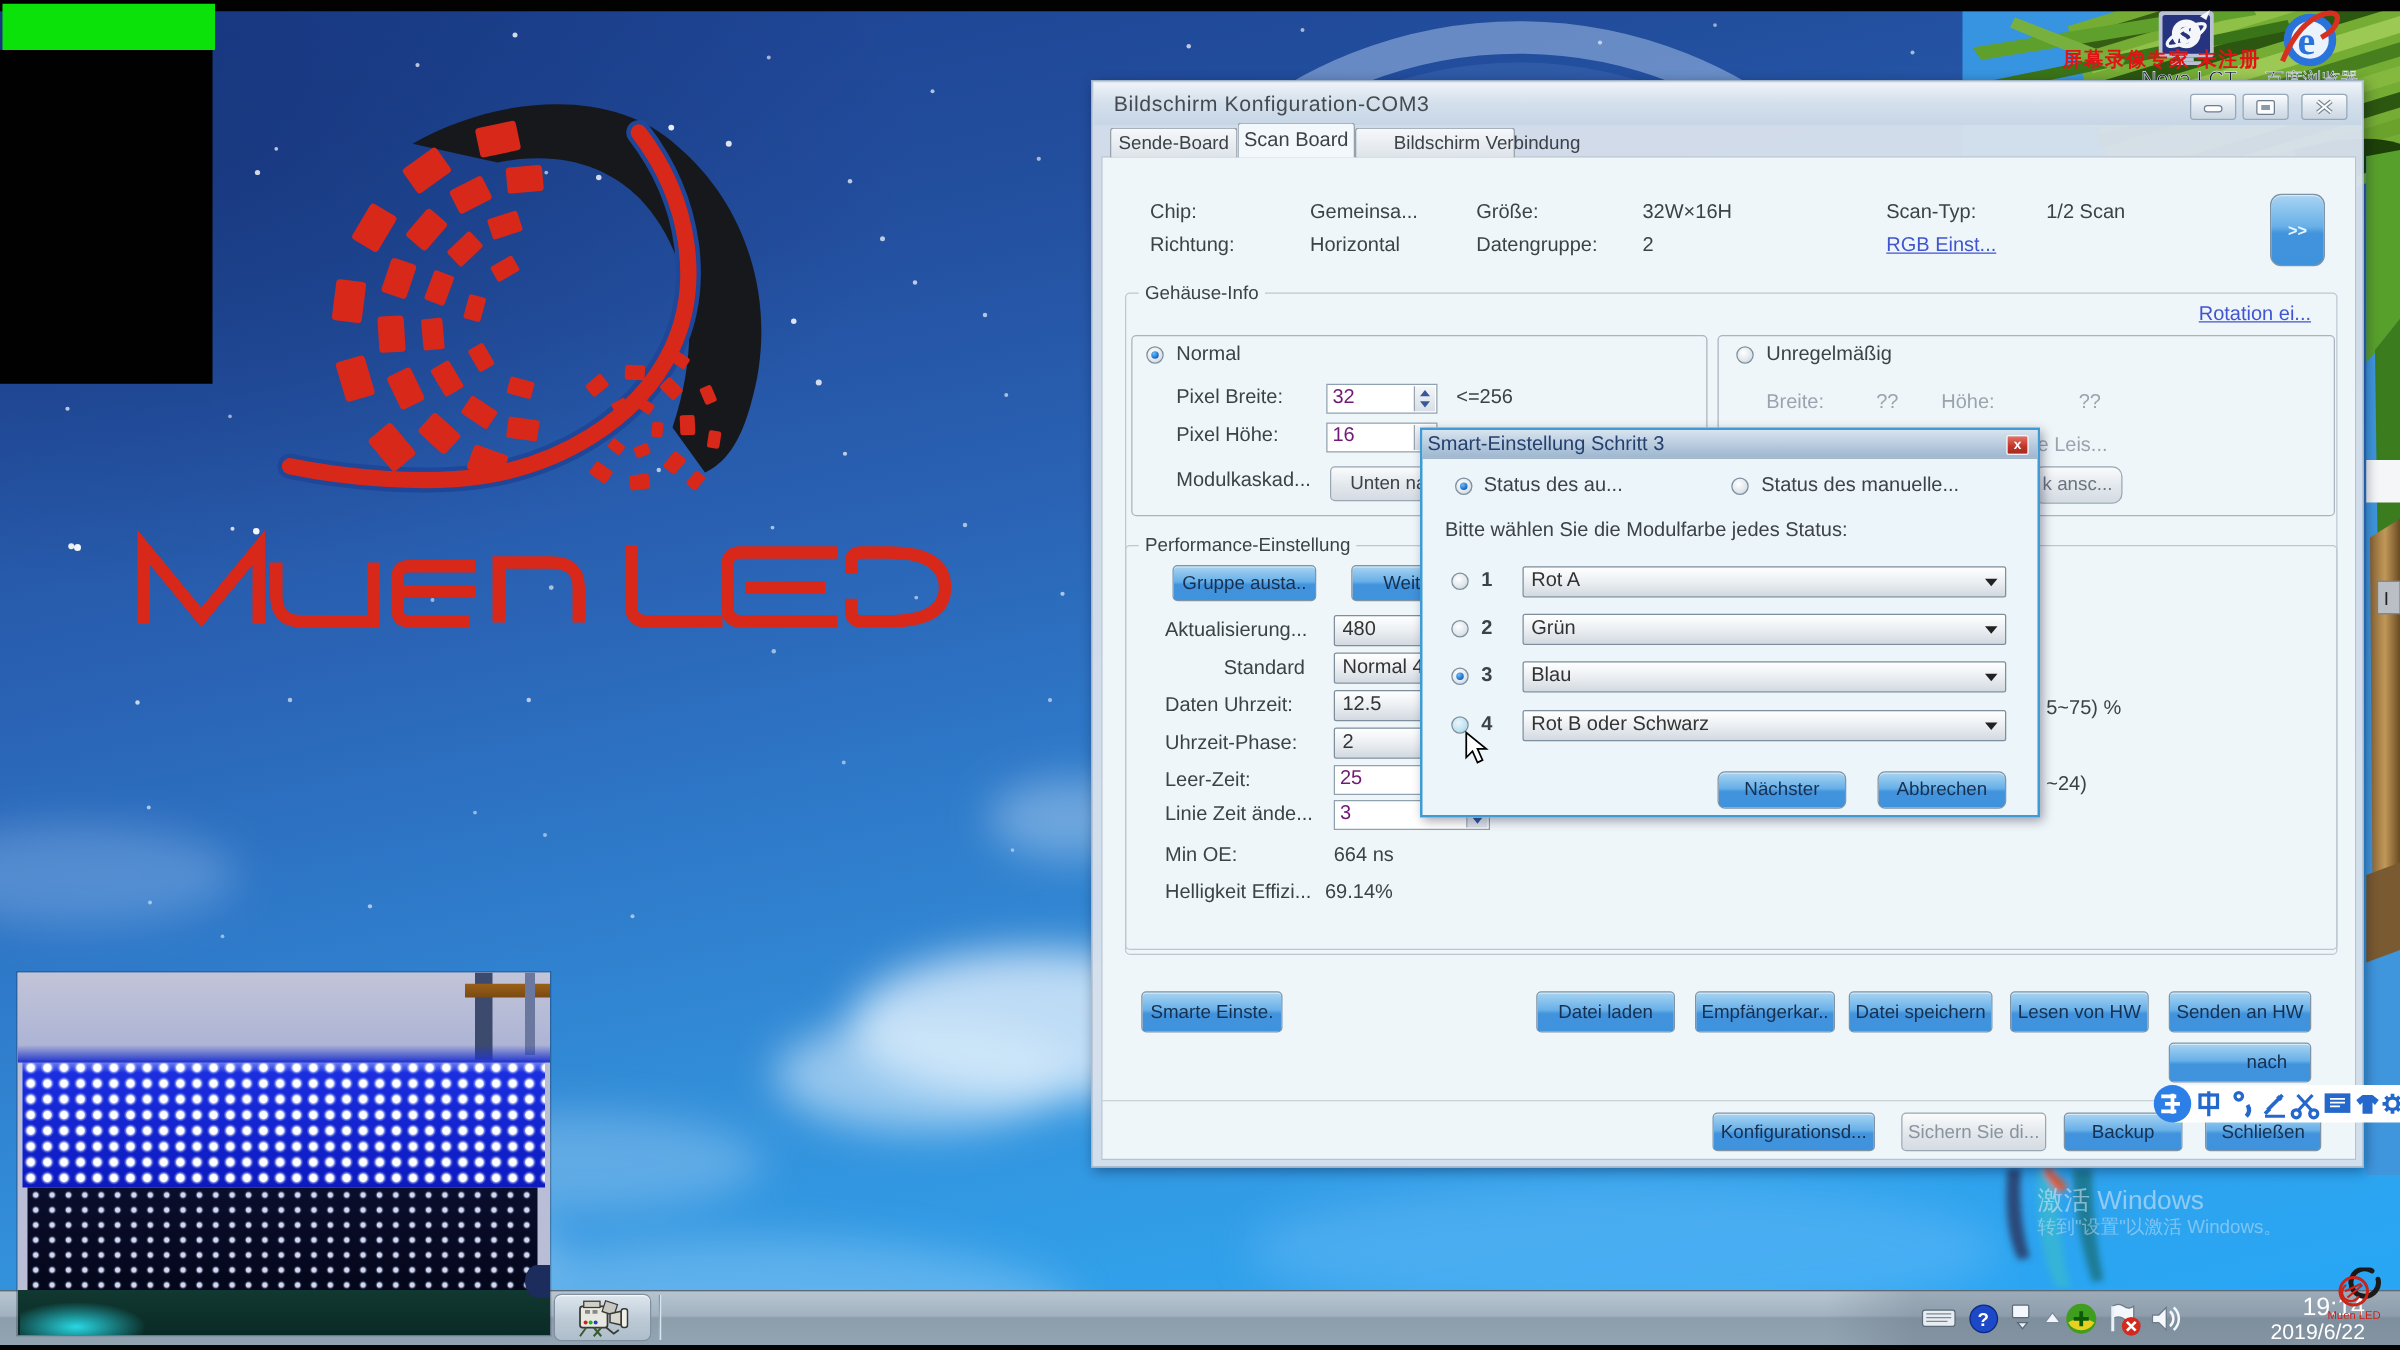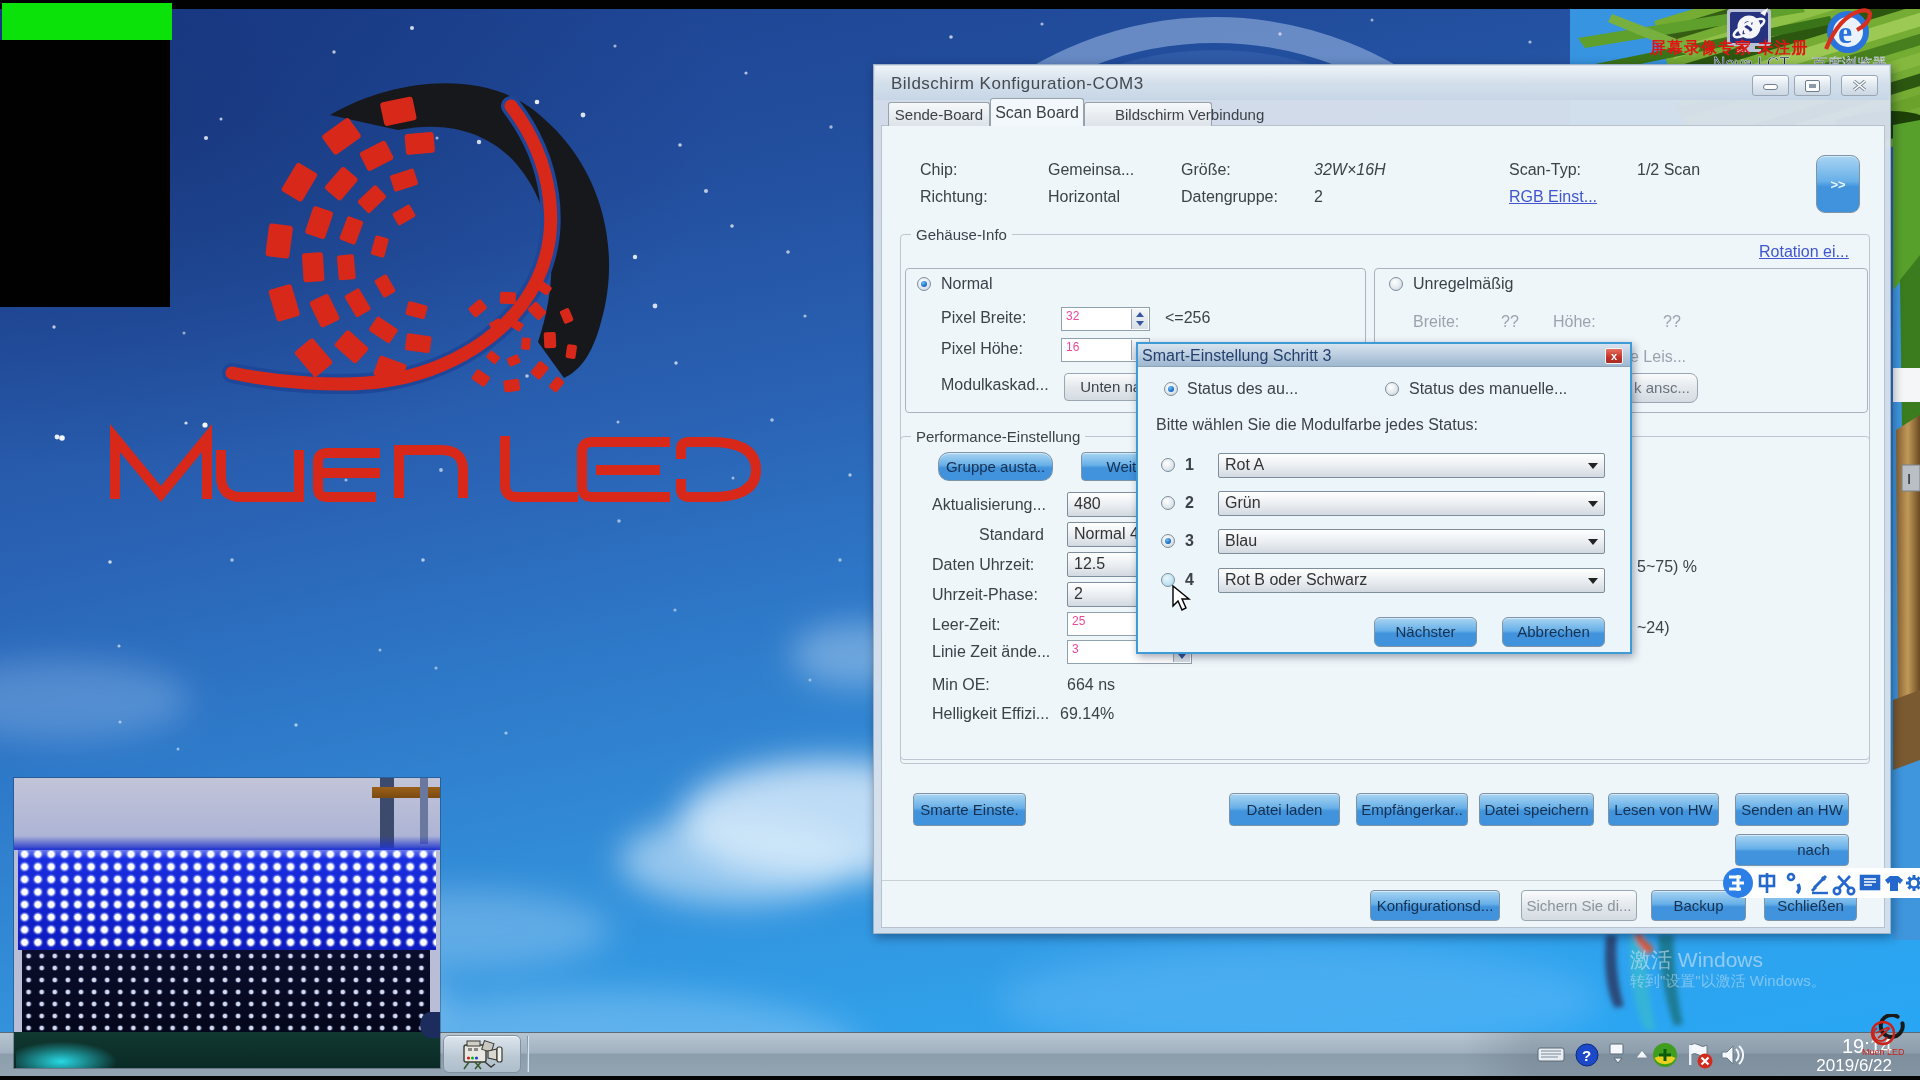--- a/index.html
+++ b/index.html
@@ -57,21 +57,21 @@
 .lbl { position:absolute; font-size:16px; color:#3c4248; white-space:nowrap; }
 .lblgray { position:absolute; font-size:16px; color:#9aa4ae; white-space:nowrap; }
 .link { position:absolute; font-size:16px; color:#4055cf; text-decoration:underline; white-space:nowrap; }
 
 .bluebtn { position:absolute; border-radius:4px; border:1px solid #7e93a6;
   background:linear-gradient(#a8d4f2, #68b0e8 45%, #4193dc 55%, #3f92dc);
   color:#173050; font-size:15px; text-align:center; box-shadow:inset 0 1px 0 rgba(255,255,255,0.5); }
 .graybtn { position:absolute; border-radius:4px; border:1px solid #9aa6b2;
   background:linear-gradient(#fafbfc,#e2e7ec 55%,#d4dbe2); color:#3c4248; font-size:15px; text-align:center; }
 
-.field { position:absolute; background:#fff; border:1px solid #8fa0ae; font-size:12px; color:#ec4899; padding:1px 4px; }
+.field { position:absolute; background:#fff; border:1px solid #8fa0ae; font-size:16px; color:#701a75; padding:1px 4px; }
 .spin { position:absolute; right:1px; top:1px; bottom:1px; width:17px;
   background:linear-gradient(#f4f6f8,#d8dfe6); border-left:1px solid #9aa6b2; }
 .sparr { position:absolute; left:4px; width:0; height:0; border-left:4px solid transparent; border-right:4px solid transparent; }
 .sparr.up { top:3px; border-bottom:5px solid #35589c; }
 .sparr.dn { bottom:3px; border-top:5px solid #35589c; }
 
 .radio { position:absolute; width:14px; height:14px; border-radius:50%;
   background:radial-gradient(circle at 40% 35%, #ffffff, #dfe6ec 60%, #b9c4ce); border:1px solid #7e8e9c; }
 .radio.sel::after { content:""; position:absolute; left:3px; top:3px; width:6px; height:6px; border-radius:50%;
   background:radial-gradient(circle at 35% 30%, #6ac0f0, #1565c8 70%, #0b3f9a); }
@@ -448,21 +448,21 @@
       </svg>
     </div>
   <div class="body">
     <div class="tab" style="left:6px; width:102px;">Sende-Board</div>
     <div class="tab active" style="left:108px; width:94px;">Scan Board</div>
     <div class="tab" style="left:202px; width:128px;padding-left:30px;">Bildschirm Verbindung</div>
 
     <div class="lbl" style="left:38px; top:35px;">Chip:</div>
     <div class="lbl" style="left:166px; top:35px;">Gemeinsa...</div>
     <div class="lbl" style="left:299px; top:35px;">Größe:</div>
-    <div class="lbl" style="left:432px; top:35px;font-style:italic;">32W×16H</div>
+    <div class="lbl" style="left:432px; top:35px;">32W×16H</div>
     <div class="lbl" style="left:627px; top:35px;">Scan-Typ:</div>
     <div class="lbl" style="left:755px; top:35px;">1/2 Scan</div>
     <div class="lbl" style="left:38px; top:62px;">Richtung:</div>
     <div class="lbl" style="left:166px; top:62px;">Horizontal</div>
     <div class="lbl" style="left:299px; top:62px;">Datengruppe:</div>
     <div class="lbl" style="left:432px; top:62px;">2</div>
     <div class="link" style="left:627px; top:62px;">RGB Einst...</div>
     <div class="bluebtn" style="left:934px; top:29px; width:44px; height:58px; border-radius:9px; line-height:58px; color:#e8f6ff; font-size:13px; font-weight:bold;">&gt;&gt;</div>
 
     <div class="group" style="left:18px; top:108px; width:970px; height:530px;">
@@ -493,21 +493,21 @@
     <div class="lblgray" style="left:531px; top:187px;">Breite:</div>
     <div class="lblgray" style="left:619px; top:187px;">??</div>
     <div class="lblgray" style="left:671px; top:187px;">Höhe:</div>
     <div class="lblgray" style="left:781px; top:187px;">??</div>
     <div class="lblgray" style="left:748px; top:222px;">e Leis...</div>
     <div class="graybtn" style="left:744px; top:247px; width:72px; height:30px; line-height:28px; border-radius:8px; color:#6a747e;">k ansc...</div>
 
     <div class="group" style="left:18px; top:310px; width:970px; height:324px;">
       <div class="grouplabel">Performance-Einstellung</div>
     </div>
-    <div class="bluebtn" style="left:56px; top:326px; width:115px; height:29px; line-height:27px;border-radius:11px;">Gruppe austa..</div>
+    <div class="bluebtn" style="left:56px; top:326px; width:115px; height:29px; line-height:27px;">Gruppe austa..</div>
     <div class="bluebtn" style="left:199px; top:326px; width:115px; height:29px; line-height:27px;">Weitere...</div>
     <div class="lbl" style="left:50px; top:370px;">Aktualisierung...</div>
     <div class="combo" style="left:185px; top:366px; width:125px;">480</div>
     <div class="lbl" style="left:50px; top:400px;margin-left:47px;">Standard</div>
     <div class="combo" style="left:185px; top:396px; width:125px;">Normal 40...</div>
     <div class="lbl" style="left:50px; top:430px;">Daten Uhrzeit:</div>
     <div class="combo" style="left:185px; top:426px; width:125px;">12.5</div>
     <div class="lbl" style="left:50px; top:460px;">Uhrzeit-Phase:</div>
     <div class="combo" style="left:185px; top:456px; width:125px;">2</div>
     <div class="lbl" style="left:50px; top:490px;">Leer-Zeit:</div>

